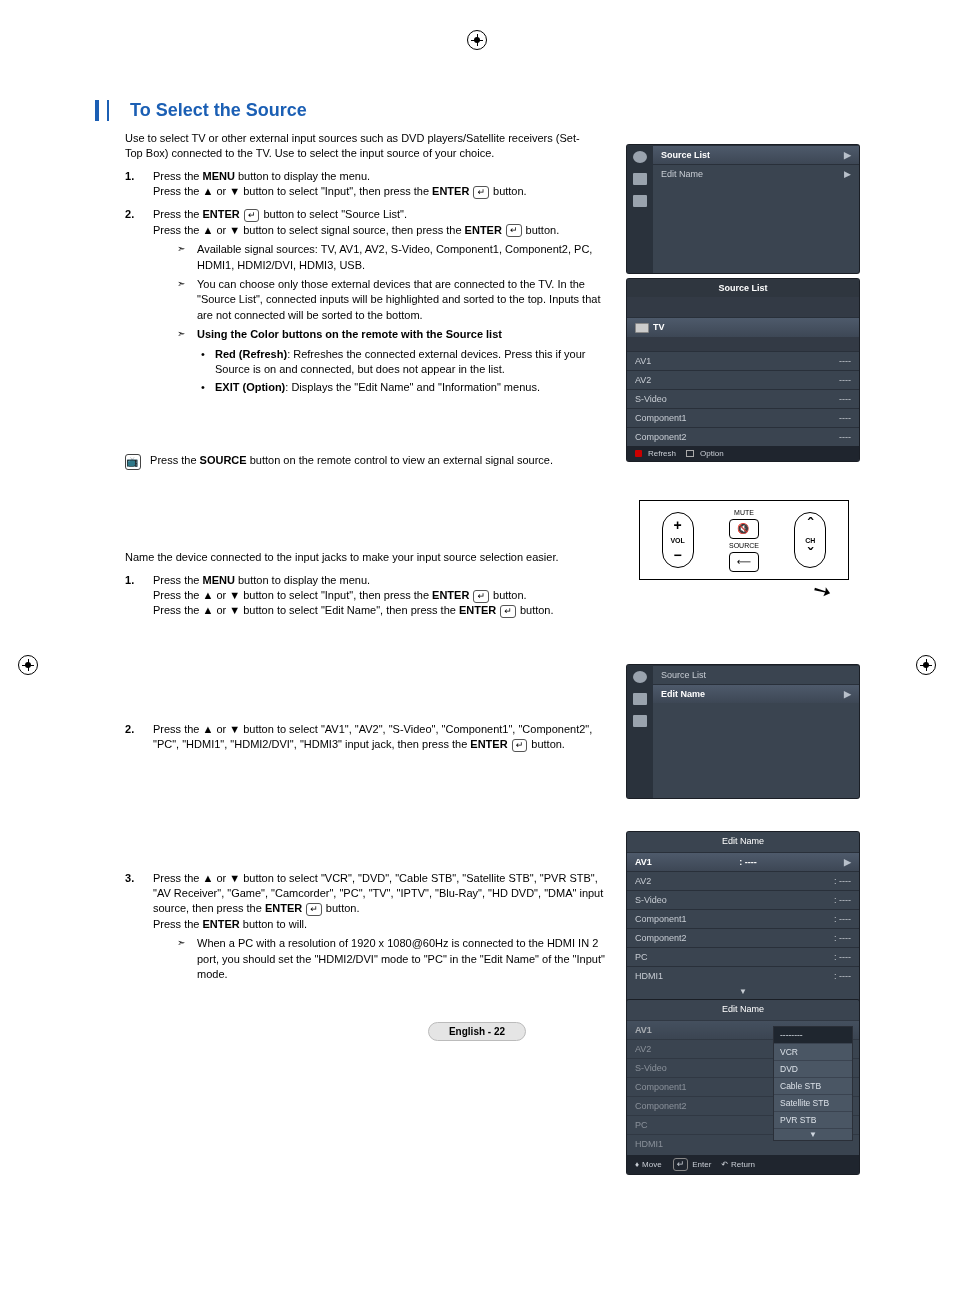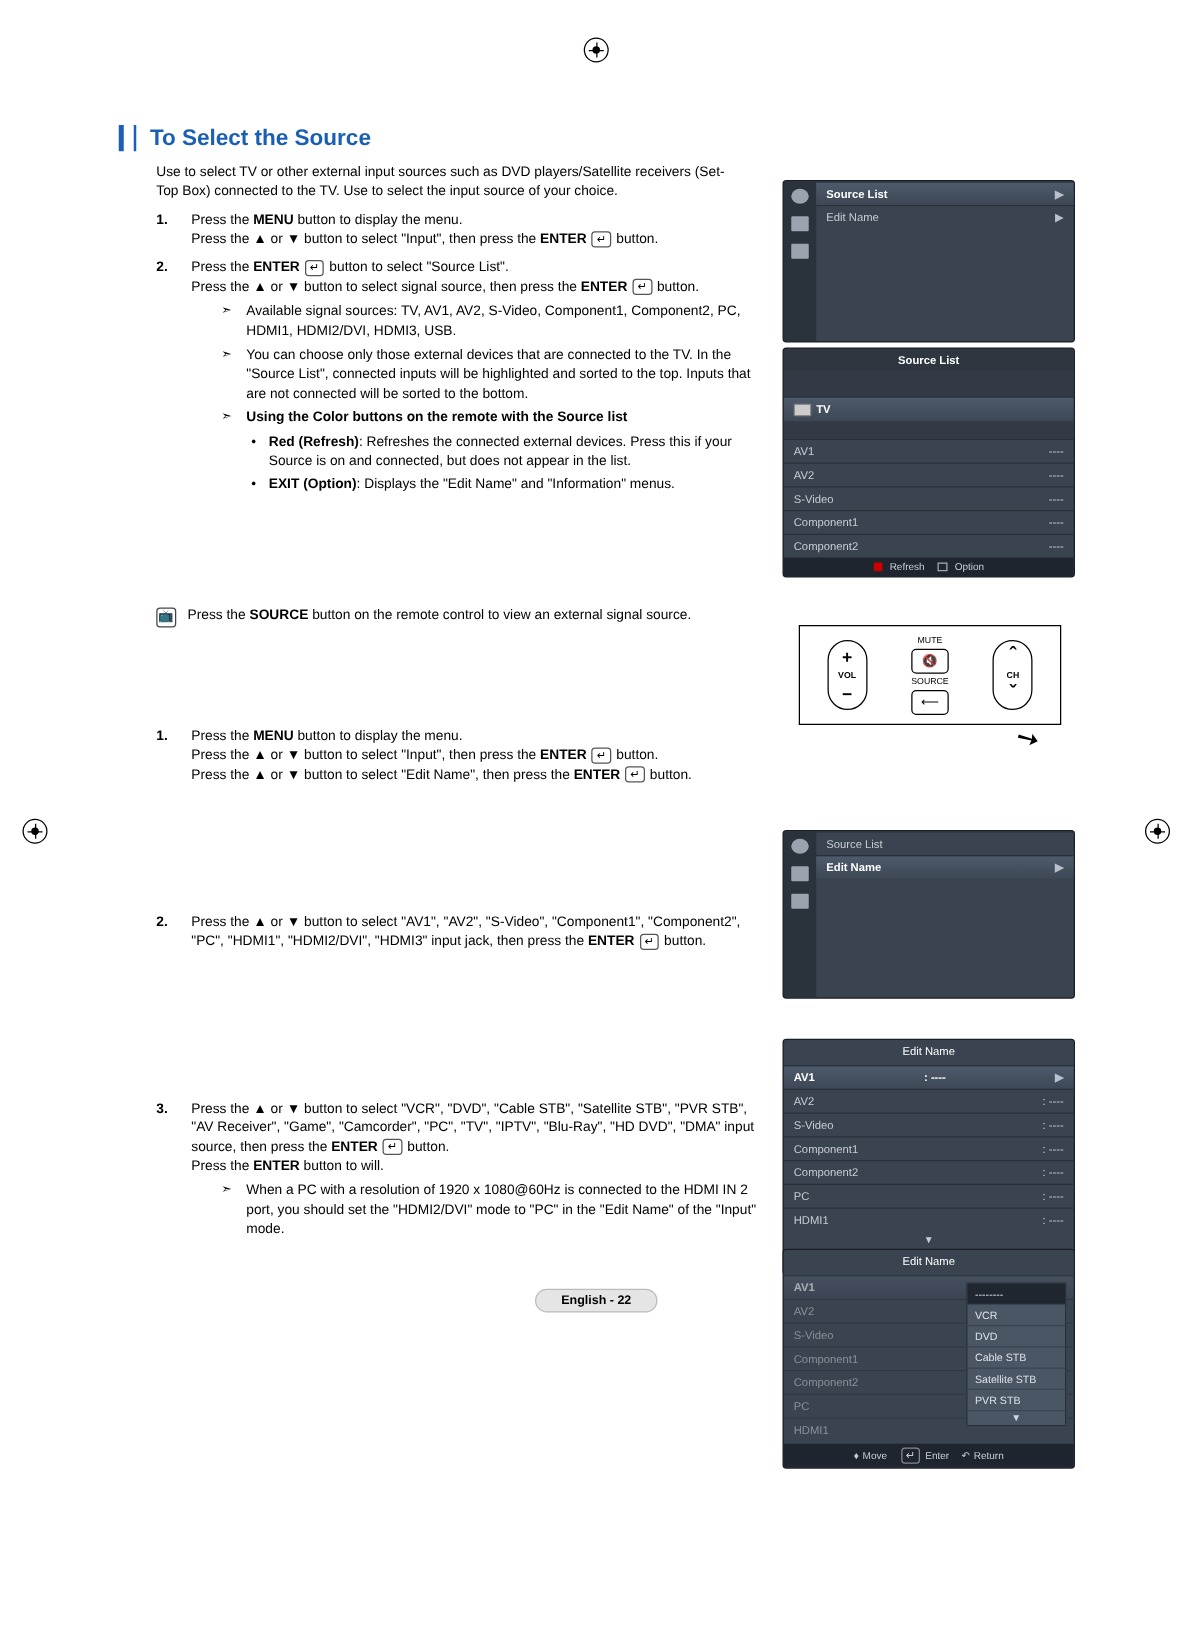--- a/index.html
+++ b/index.html
@@ -8,21 +8,21 @@
     .reg-top { position: absolute; top: 30px; left: 50%; transform: translateX(-50%); }
     .reg-left { position: absolute; top: 655px; left: 18px; }
     .reg-right { position: absolute; top: 655px; right: 18px; }
     .regmark { width: 20px; height: 20px; border: 1px solid #000; border-radius: 50%; display: flex; align-items: center; justify-content: center; font-size: 12px; }
     .regmark .inner { width: 12px; height: 12px; position: relative; }
     .regmark .inner::before, .regmark .inner::after { content: ""; position: absolute; background: #000; }
     .regmark .inner::before { width: 12px; height: 1px; top: 5.5px; left: 0; }
     .regmark .inner::after { width: 1px; height: 12px; left: 5.5px; top: 0; }
     .regmark .dot { width: 6px; height: 6px; background: #000; border-radius: 50%; position: absolute; top: 3px; left: 3px; }
 
-    h2.section-title { color: #1b5fb4; font-size: 18px; font-weight: bold; border-left: 4px solid #1b5fb4; padding-left: 21px; margin-bottom: 10px; position: relative; }
+    h2.section-title { color: #1b5fb4; font-size: 18px; font-weight: bold; border-left: 4px solid #1b5fb4; padding-left: 31px; margin-bottom: 10px; position: relative; }
     h2.section-title::before { content: ""; position: absolute; left: 8px; top: 0; bottom: 0; width: 2px; background: #1b5fb4; }
 
     .section { margin-bottom: 40px; }
     .section-body { padding-left: 30px; }
     .intro { margin-bottom: 8px; line-height: 1.35; max-width: 460px; }
     ol.steps { list-style: none; counter-reset: step; max-width: 480px; }
     ol.steps > li { counter-increment: step; position: relative; padding-left: 28px; margin-bottom: 8px; line-height: 1.4; }
     ol.steps > li::before { content: counter(step) "."; font-weight: bold; position: absolute; left: 0; top: 0; }
     .sub { padding-left: 24px; margin-top: 4px; }
     .arrow { position: relative; padding-left: 20px; margin-top: 4px; line-height: 1.4; }
@@ -30,21 +30,21 @@
     .bullet { position: relative; padding-left: 14px; margin-top: 3px; }
     .bullet::before { content: "•"; position: absolute; left: 0; top: 0; }
     .bold { font-weight: bold; }
     .enter-icon { display: inline-block; border: 1px solid #555; border-radius: 3px; padding: 0 3px; font-size: 9px; line-height: 11px; vertical-align: middle; margin: 0 1px; }
 
     .right-col { position: absolute; right: 95px; width: 232px; }
     .osd { background: #3a4450; color: #c8cdd4; font-size: 9px; border-radius: 2px; overflow: hidden; margin-bottom: 6px; box-shadow: 0 0 0 1px #1a1e25; }
     .osd .hdr { background: #2f363f; color: #fff; font-weight: bold; padding: 4px 6px; font-size: 9px; }
     .osd .row { padding: 4px 8px; border-top: 1px solid #29303a; display: flex; justify-content: space-between; align-items: center; }
     .osd .row.sel { background: linear-gradient(#4e5a6b, #3d4755); color: #fff; font-weight: bold; }
-    .osd .footer { background: #1f252e; padding: 3px 8px; display: flex; gap: 10px; font-size: 8px; justify-content: center; }
+    .osd .footer { background: #1f252e; padding: 3px 8px; display: flex; gap: 10px; font-size: 8px; justify-content: flex-start; }
     .osd .footer .fg { display: flex; align-items: center; gap: 3px; }
     .osd-editname-body { padding: 2px 0; }
     .osd-side { display: flex; }
     .osd-lefticons { width: 26px; background: #2a323c; display: flex; flex-direction: column; align-items: center; padding-top: 6px; gap: 10px; }
     .osd-lefticons .ic { width: 14px; height: 12px; background: #9aa3ae; border-radius: 1px; }
     .osd-main { flex: 1; }
 
     .popup { position: absolute; right: 6px; top: 26px; width: 80px; background: #4a5664; border: 1px solid #2a2f38; font-size: 8.5px; }
     .popup .prow { padding: 3px 6px; border-bottom: 1px solid #3a4350; color: #dbe1e8; }
     .popup .prow.phdr { background: #1f262f; }
@@ -112,21 +112,21 @@
             <div class="arrow">You can choose only those external devices that are connected to the TV. In the "Source List", connected inputs will be highlighted and sorted to the top. Inputs that are not connected will be sorted to the bottom.</div>
             <div class="arrow"><span class="bold">Using the Color buttons on the remote with the Source list</span></div>
             <div class="sub">
               <div class="bullet"><span class="bold">Red (Refresh)</span><span>: Refreshes the connected external devices. Press this if your Source is on and connected, but does not appear in the list.</span></div>
               <div class="bullet"><span class="bold">EXIT (Option)</span><span>: Displays the "Edit Name" and "Information" menus.</span></div>
             </div>
           </div>
         </li>
       </ol>
       <div style="height:50px"></div>
-      <div class="tip-row" style="position:relative; padding-left:0;margin-top:32px;">
+      <div class="tip-row" style="position:relative; padding-left:0;">
         <span class="tip-icon">📺</span>
         <span style="display:inline-block; max-width:430px; vertical-align:top;">
           <span>Press the </span><span class="bold">SOURCE</span><span> button on the remote control to view an external signal source.</span>
         </span>
       </div>
     </div>
 
     <div class="right-col" style="top:145px;">
       <div class="osd osd-side" style="position:relative;">
 
@@ -210,20 +210,21 @@
           </div>
       </div>
     </div>
     <div class="remote-pointer">➘</div>
   </div>
 
   <div style="height:40px;"></div>
 
   <div class="section">
     <div class="section-body">
+      <p class="intro" style="max-width:600px;">Name the device connected to the input jacks to make your input source selection easier.</p>
       <ol class="steps">
         <li>
           <span>Press the </span><span class="bold">MENU</span><span> button to display the menu.</span><br>
           <span>Press the ▲ or ▼ button to select "Input", then press the </span><span class="bold">ENTER</span> <span class="enter-icon">↵</span><span> button.</span><br>
           <span>Press the ▲ or ▼ button to select "Edit Name", then press the </span><span class="bold">ENTER</span> <span class="enter-icon">↵</span><span> button.</span>
           <div style="height:95px;"></div>
         </li>
         <li>
           <span>Press the ▲ or ▼ button to select "AV1", "AV2", "S-Video", "Component1", "Component2", "PC", "HDMI1", "HDMI2/DVI", "HDMI3" input jack, then press the </span><span class="bold">ENTER</span> <span class="enter-icon">↵</span><span> button.</span>
           <div style="height:110px;"></div>

